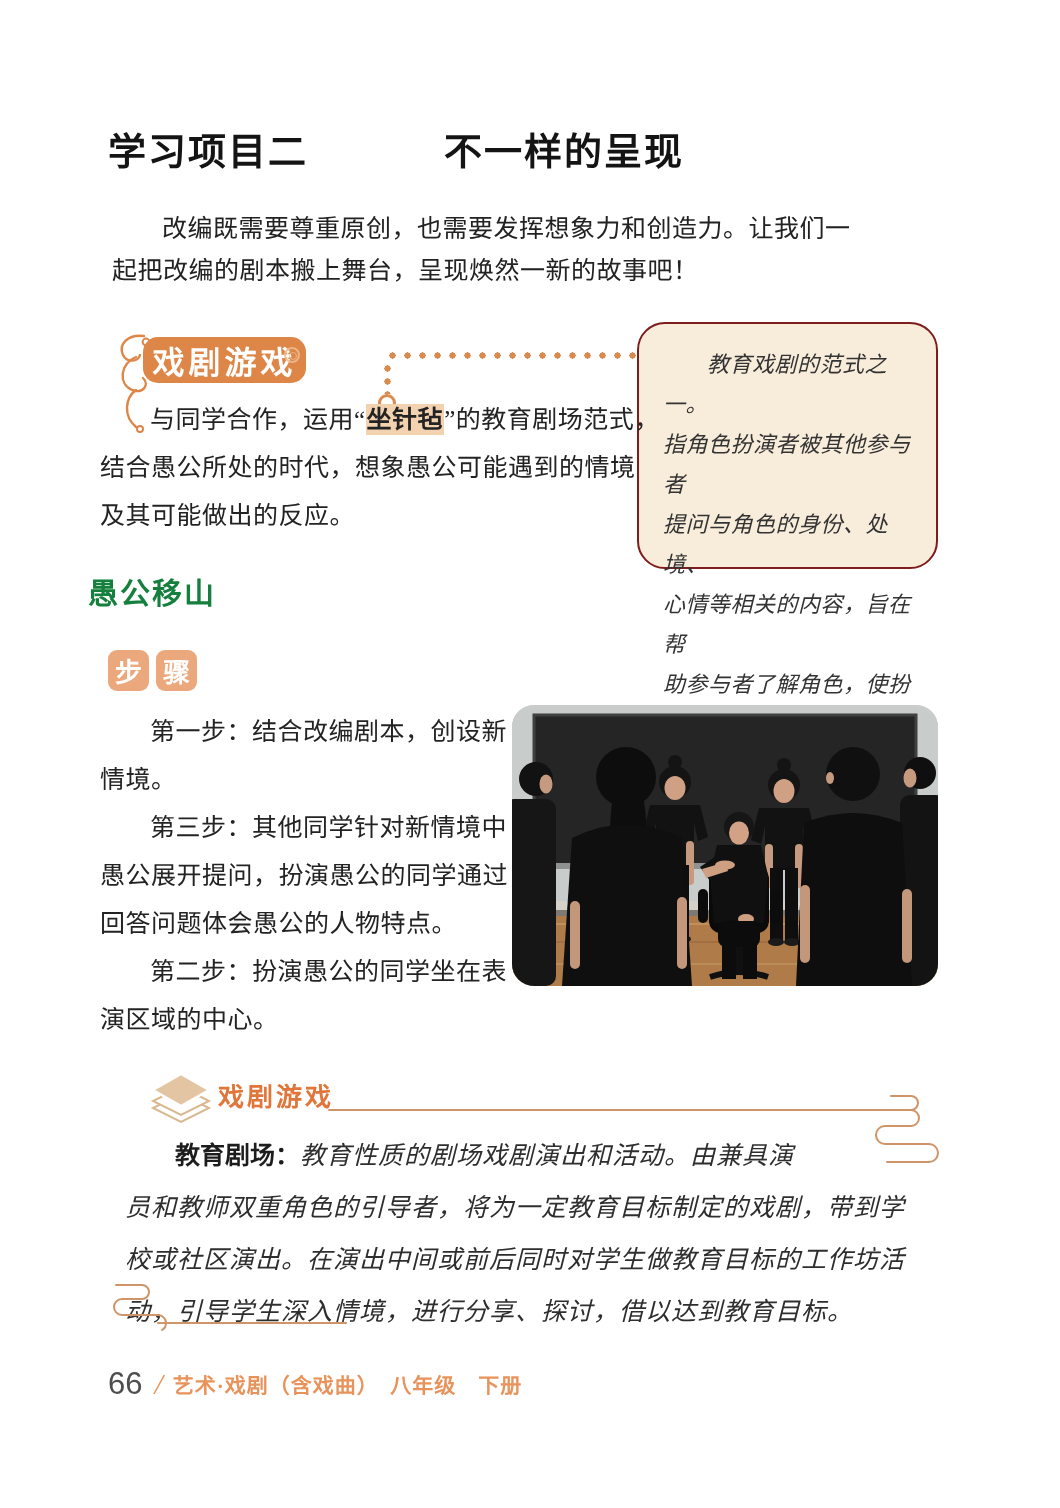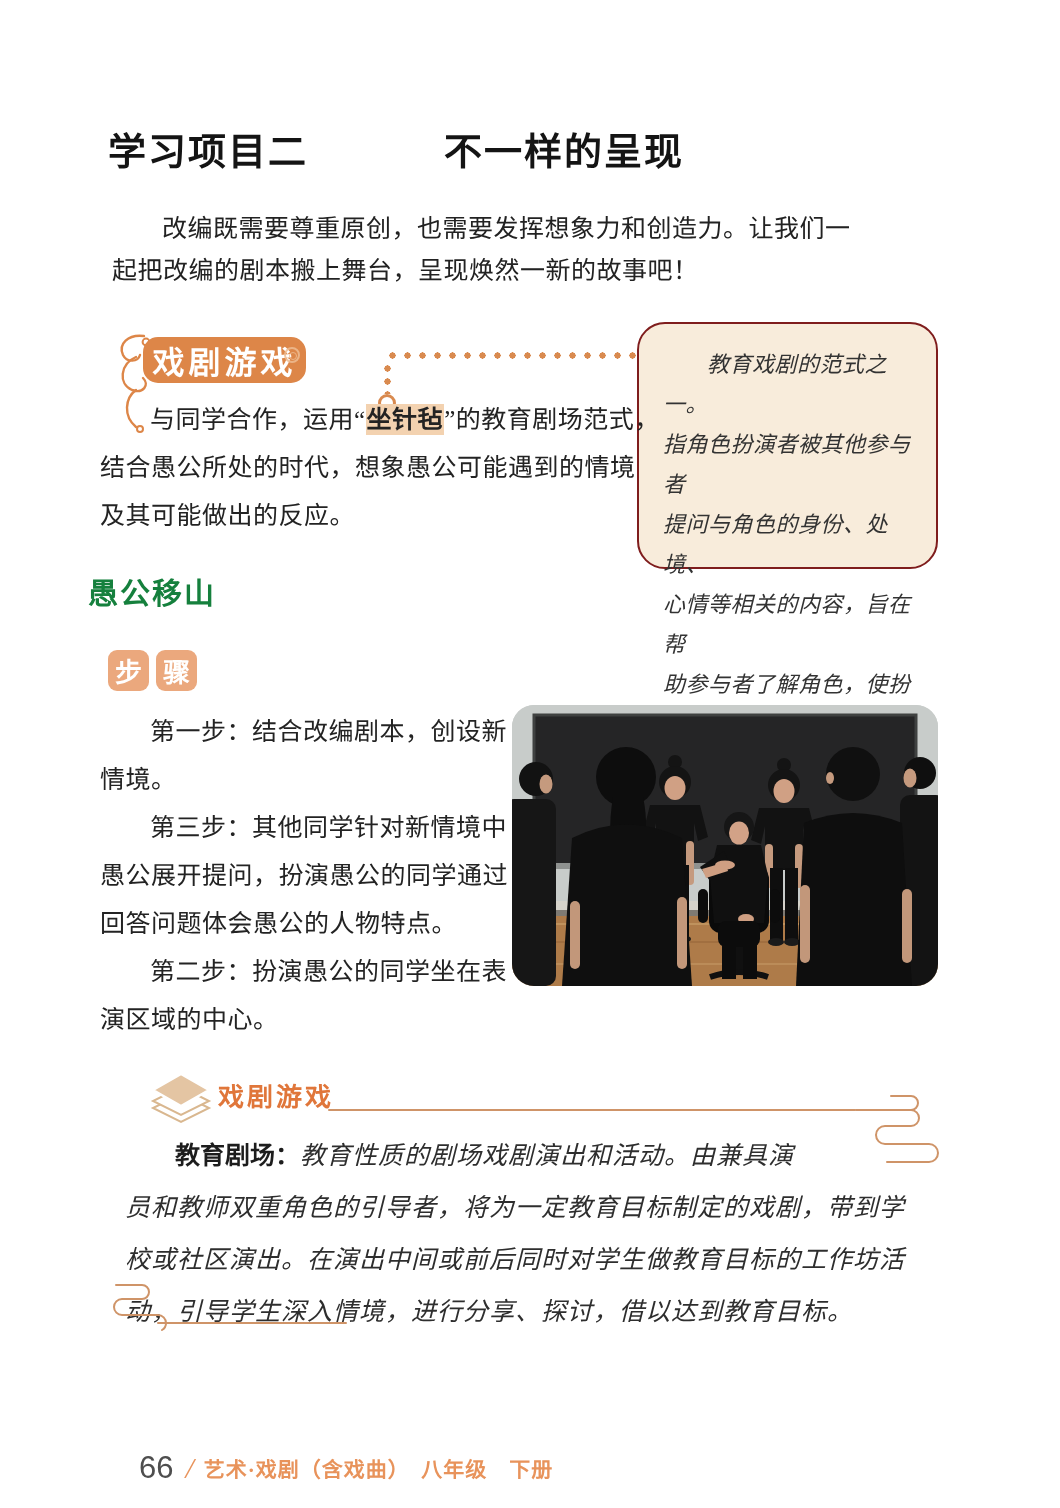--- a/index.html
+++ b/index.html
@@ -114,21 +114,21 @@
     font-size:25px; line-height:52px; color:#2e2e2e;
     font-style:italic; text-indent:2em; white-space:pre-line; letter-spacing:1px;margin-left:12px;
   }
   .kc-term {
     font-style:normal; font-weight:bold; color:#1d1d1d; letter-spacing:0;
     font-family:"Liberation Sans","DejaVu Sans",sans-serif;
   }
   .curl-bottom-left { position:absolute; left:98px; top:1277px; }
 
   
-  .footer { position:absolute; left:108px; top:1450px; display:flex; align-items:center;margin-left:31px; }
+  .footer { position:absolute; left:108px; top:1366px; display:flex; align-items:center; }
   .page-num {
     font-size:31px; color:#4e4e4e; font-weight:normal;
     font-family:"Liberation Sans","DejaVu Sans",sans-serif;
   }
   .fslash { font-size:30px; color:#e8935b; margin:0 10px 0 12px; font-style:italic; }
   .book-title {
     font-size:21px; color:#e8935b; font-weight:bold; letter-spacing:1px;
     font-family:Liberation Serif, serif;
   }
 </style>

